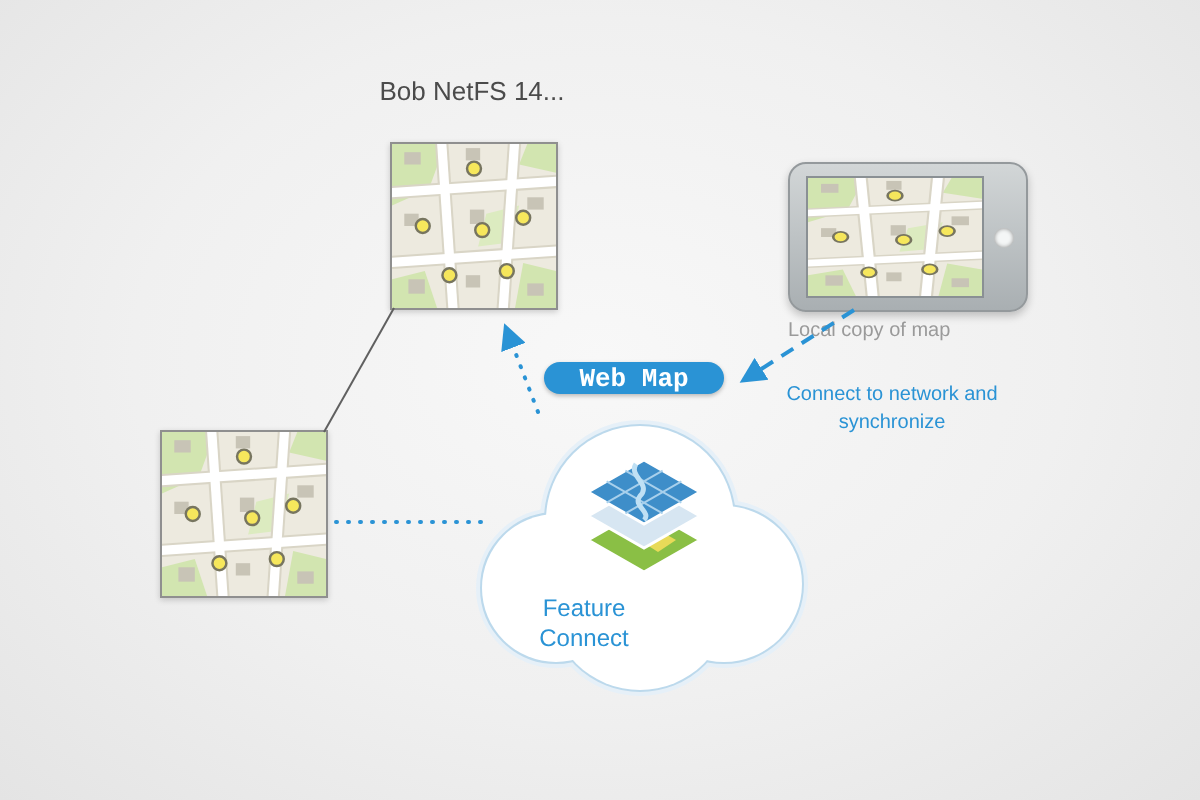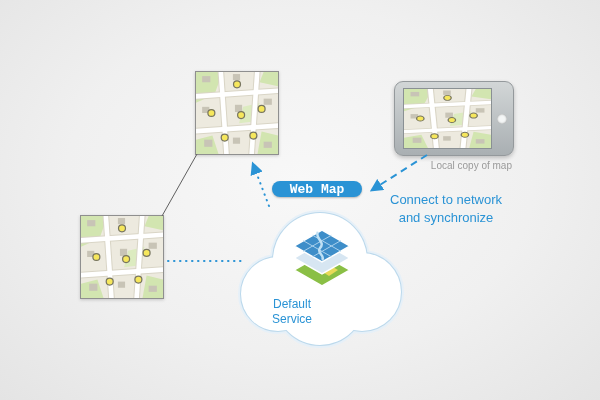--- a/index.html
+++ b/index.html
@@ -2,21 +2,21 @@
 <html><head>
 <meta charset="utf-8">
 <style>
   html,body{margin:0;padding:0;}
   .stage{
     position:relative;width:600px;height:400px;overflow:hidden;
     background:radial-gradient(ellipse at 50% 45%, #f8f8f8 0%, #f0f0f0 55%, #e4e4e4 100%);
     font-family:"Liberation Sans", sans-serif;
   }
   .lbl{position:absolute;font-size:13px;color:#4b4b4b;text-align:center;line-height:1.2;}
-  .caption{position:absolute;font-size:10px;color:#9a9a9a;text-align:right;}
+  .caption{position:absolute;font-size:10px;color:#9a9a9a;text-align:left;}
   .map-frame{
     position:absolute;border:1px solid #8f8f8f;background:#fff;
     box-shadow:0 1px 3px rgba(0,0,0,.18);
   }
   .map-frame svg{display:block;width:100%;height:100%;}
   .tablet{
     position:absolute;left:394px;top:81px;width:118px;height:73px;
     border-radius:9px;border:1px solid #94999c;
     background:linear-gradient(#d2d6d7,#a9afb2);
     box-shadow:0 2px 4px rgba(0,0,0,.22);
@@ -36,21 +36,21 @@
     background:#2a93d5;color:#fff;font-size:13px;font-weight:bold;
     display:flex;align-items:center;justify-content:center;
     border-radius:12px;box-shadow:0 1px 2px rgba(0,0,0,.25);z-index:6;font-family:Liberation Mono, monospace;
   }
   .feature-service{
     position:absolute;left:254px;top:297px;width:76px;
     font-size:12px;color:#2a93d5;text-align:center;line-height:1.25;z-index:7;
   }
   .connect-note{
     position:absolute;left:390px;top:191px;width:112px;
-    font-size:13px;color:#2a93d5;text-align:center;line-height:1.4;
+    font-size:10px;color:#2a93d5;text-align:center;line-height:1.4;
   }
   .cloud-svg{position:absolute;left:230px;top:200px;width:185px;height:152px;z-index:5;}
   .connectors{position:absolute;left:0;top:0;width:600px;height:400px;z-index:9;pointer-events:none;}
   .defs-holder{position:absolute;width:0;height:0;overflow:hidden;}
 </style>
 </head>
 <body>
 
 <svg class="defs-holder" aria-hidden="true">
   <symbol id="mapTile" viewBox="0 0 80 80" preserveAspectRatio="none">
@@ -92,20 +92,21 @@
       <circle cx="64" cy="36" r="3.4"></circle>
         <circle cx="28" cy="64" r="3.4"></circle>
       <circle cx="56" cy="62" r="3.4"></circle>
         <circle cx="44" cy="42" r="3.4"></circle>
     </g>
   </symbol>
 </svg>
 
 <div class="stage">
 
+  <div class="lbl" style="left:178px;top:38px;width:116px;">Bob NetFS 14...</div>
   <div class="caption" style="left:394px;top:160px;width:118px;">Local copy of map</div>
 
   <div class="map-frame" style="left:195px;top:71px;width:82px;height:82px;">
     <svg viewBox="0 0 80 80" preserveAspectRatio="none">
         <use href="#mapTile"></use>
       </svg>
   </div>
 
   <div class="map-frame" style="left:80px;top:215px;width:82px;height:82px;">
     <svg viewBox="0 0 80 80" preserveAspectRatio="none">
@@ -159,21 +160,21 @@
         <line x1="82.7" y1="56.7" x2="110.7" y2="40.7"></line>
         <line x1="73.3" y1="40.7" x2="101.3" y2="56.7"></line>
         <line x1="82.7" y1="35.3" x2="110.7" y2="51.3"></line>
       </g>
       <path d="M88,32 C84,38 96,42 90,48 C86,53 96,56 92,60" stroke="#bfe0f4" stroke-width="2.5" fill="none"></path>
     </g>
   </svg>
 
   <div class="web-map">Web Map</div>
 
-  <div class="feature-service">Default Service</div>
+  <div class="feature-service">Feature Connect</div>
 
   <div class="connect-note">Connect to network and synchronize</div>
 
   <svg class="connectors" viewBox="0 0 600 400">
     <defs>
       <marker id="arrowBlue" viewBox="0 0 10 10" refX="8" refY="5" markerWidth="6.5" markerHeight="6.5" orient="auto-start-reverse">
         <path d="M0,0 L10,5 L0,10 z" fill="#2a93d5"></path>
       </marker>
     </defs>
 

